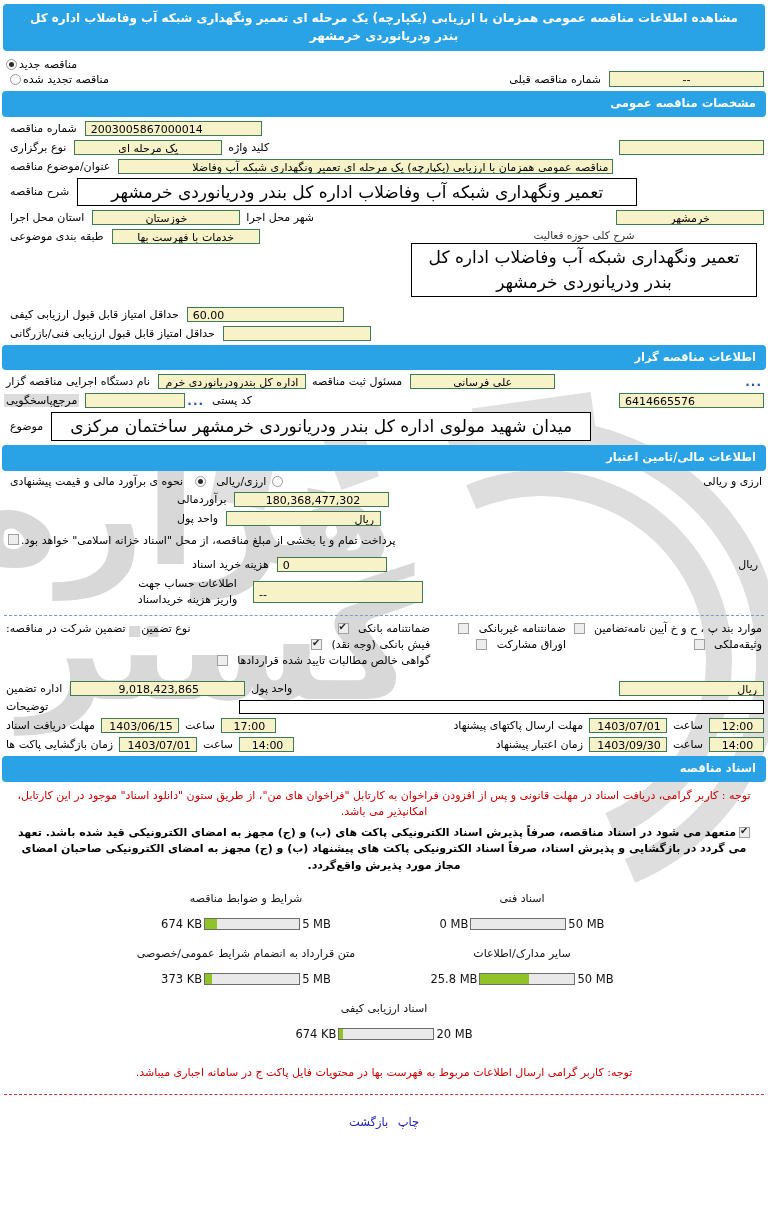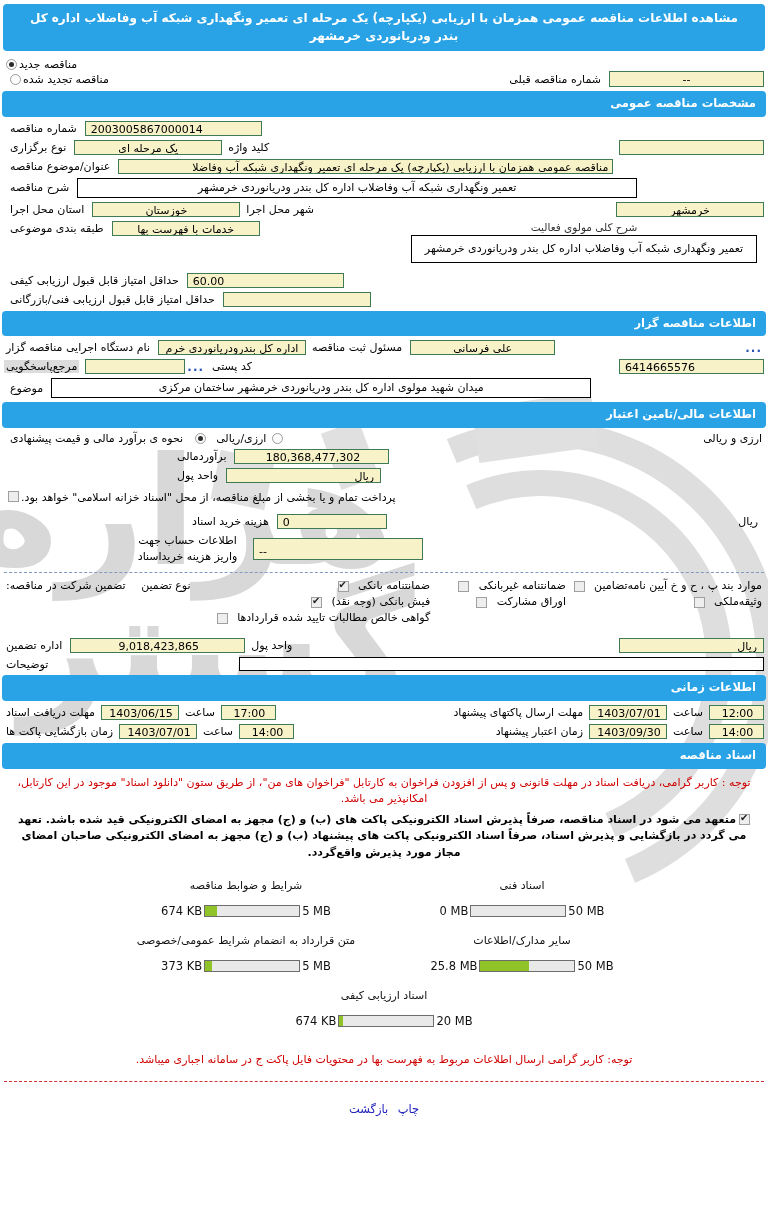--- a/index.html
+++ b/index.html
@@ -117,21 +117,21 @@
     padding: 0 3px;
     box-sizing: border-box;
     overflow: hidden;
     white-space: nowrap;
   }
   .fld.num { text-align: left; padding-left: 5px; }
   .white-fld {
     background: #ffffff;
     border: 1px solid #000000;
     min-height: 15px;
-    font-size: 11px;
+    font-size: 17px;
     text-align: center;
     padding: 1px 4px;
     box-sizing: border-box;
     line-height: 1.45;
   }
   .dots {
     color: #2b55b5;
     font-weight: bold;
     font-size: 12px;
     padding: 0 2px;
@@ -338,21 +338,21 @@
 
   <div class="row" style="justify-content:flex-end; padding-left:8px;">
     <div class="fld" style="width:148px; margin-left:auto;">خرمشهر</div>
     <span class="lbl" style="margin:0 6px 0 4px;text-align:right;">شهر محل اجرا</span>
     <div class="fld" style="width:148px;">خوزستان</div>
     <span class="lbl" style="margin-right:6px;">استان محل اجرا</span>
   </div>
 
   <div class="row" style="justify-content:flex-end; padding-left:8px; align-items:flex-start;">
     <div style="margin-left:auto; text-align:center; width:360px;">
-      <div class="sublabel" style="text-align:center; margin-bottom:2px;">شرح کلی مولوی فعالیت</div>
+      <div class="sublabel" style="text-align:center; margin-bottom:2px;">شرح کلی حوزه فعالیت</div>
       <div class="white-fld" style="width:346px; margin-left:auto; margin-right:auto; min-height:28px; display:flex; align-items:center; justify-content:center;">تعمیر ونگهداری شبکه آب وفاضلاب اداره کل بندر ودریانوردی خرمشهر</div>
     </div>
     <div style="display:flex; align-items:center; margin-top:0;">
       <div class="fld" style="width:148px;">خدمات با فهرست بها</div>
       <span class="lbl" style="margin-right:6px;">طبقه بندی موضوعی</span>
     </div>
   </div>
 
   <div class="row" style="justify-content:flex-end; padding-left:8px; margin-top:10px;">
     <div class="fld num" style="width:157px;">60.00</div>
@@ -477,21 +477,20 @@
     <span class="lbl" style="margin:0 6px 0 4px;">واحد پول</span>
     <div class="fld num" style="width:175px; text-align:center;">9,018,423,865</div>
     <span class="lbl" style="margin-right:6px;">اداره تضمین</span>
   </div>
 
   <div class="row" style="justify-content:flex-end; padding-left:4px;">
     <div class="white-fld" style="width:525px; margin-left:auto; height:14px; min-height:14px;"></div>
     <span class="lbl" style="margin-right:6px;">توضیحات</span>
   </div>
 
-  <div class="sec-header">اطلاعات زمانی</div>
 
   <div class="row" style="justify-content:flex-end; padding-left:4px;">
     <div style="display:flex; align-items:center; margin-left:auto;">
       <div class="fld num" style="width:55px; text-align:center;">12:00</div>
       <span class="lbl" style="margin:0 4px;">ساعت</span>
       <div class="fld num" style="width:78px; text-align:center;">1403/07/01</div>
       <span class="lbl" style="margin-right:4px;">مهلت ارسال پاکتهای پیشنهاد</span>
     </div>
     <div style="display:flex; align-items:center;">
       <div class="fld num" style="width:55px; text-align:center;">17:00</div>

